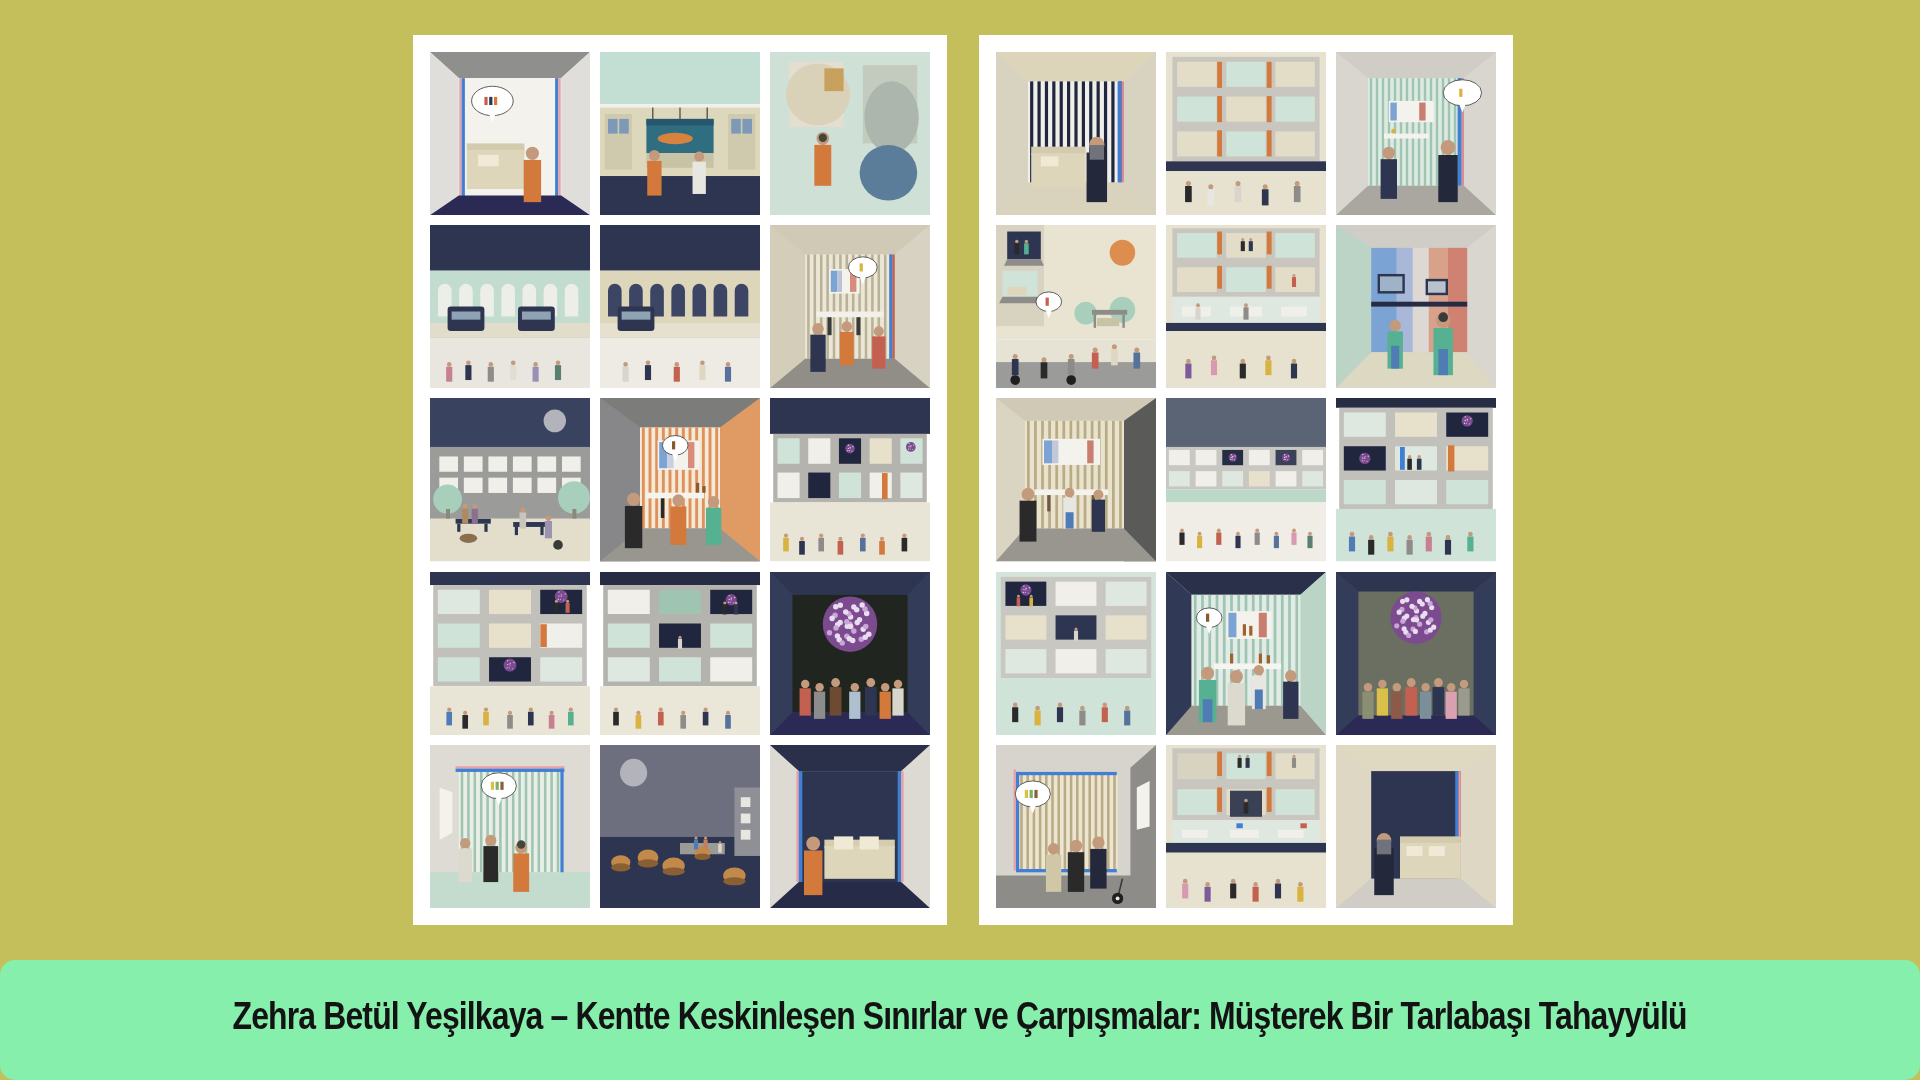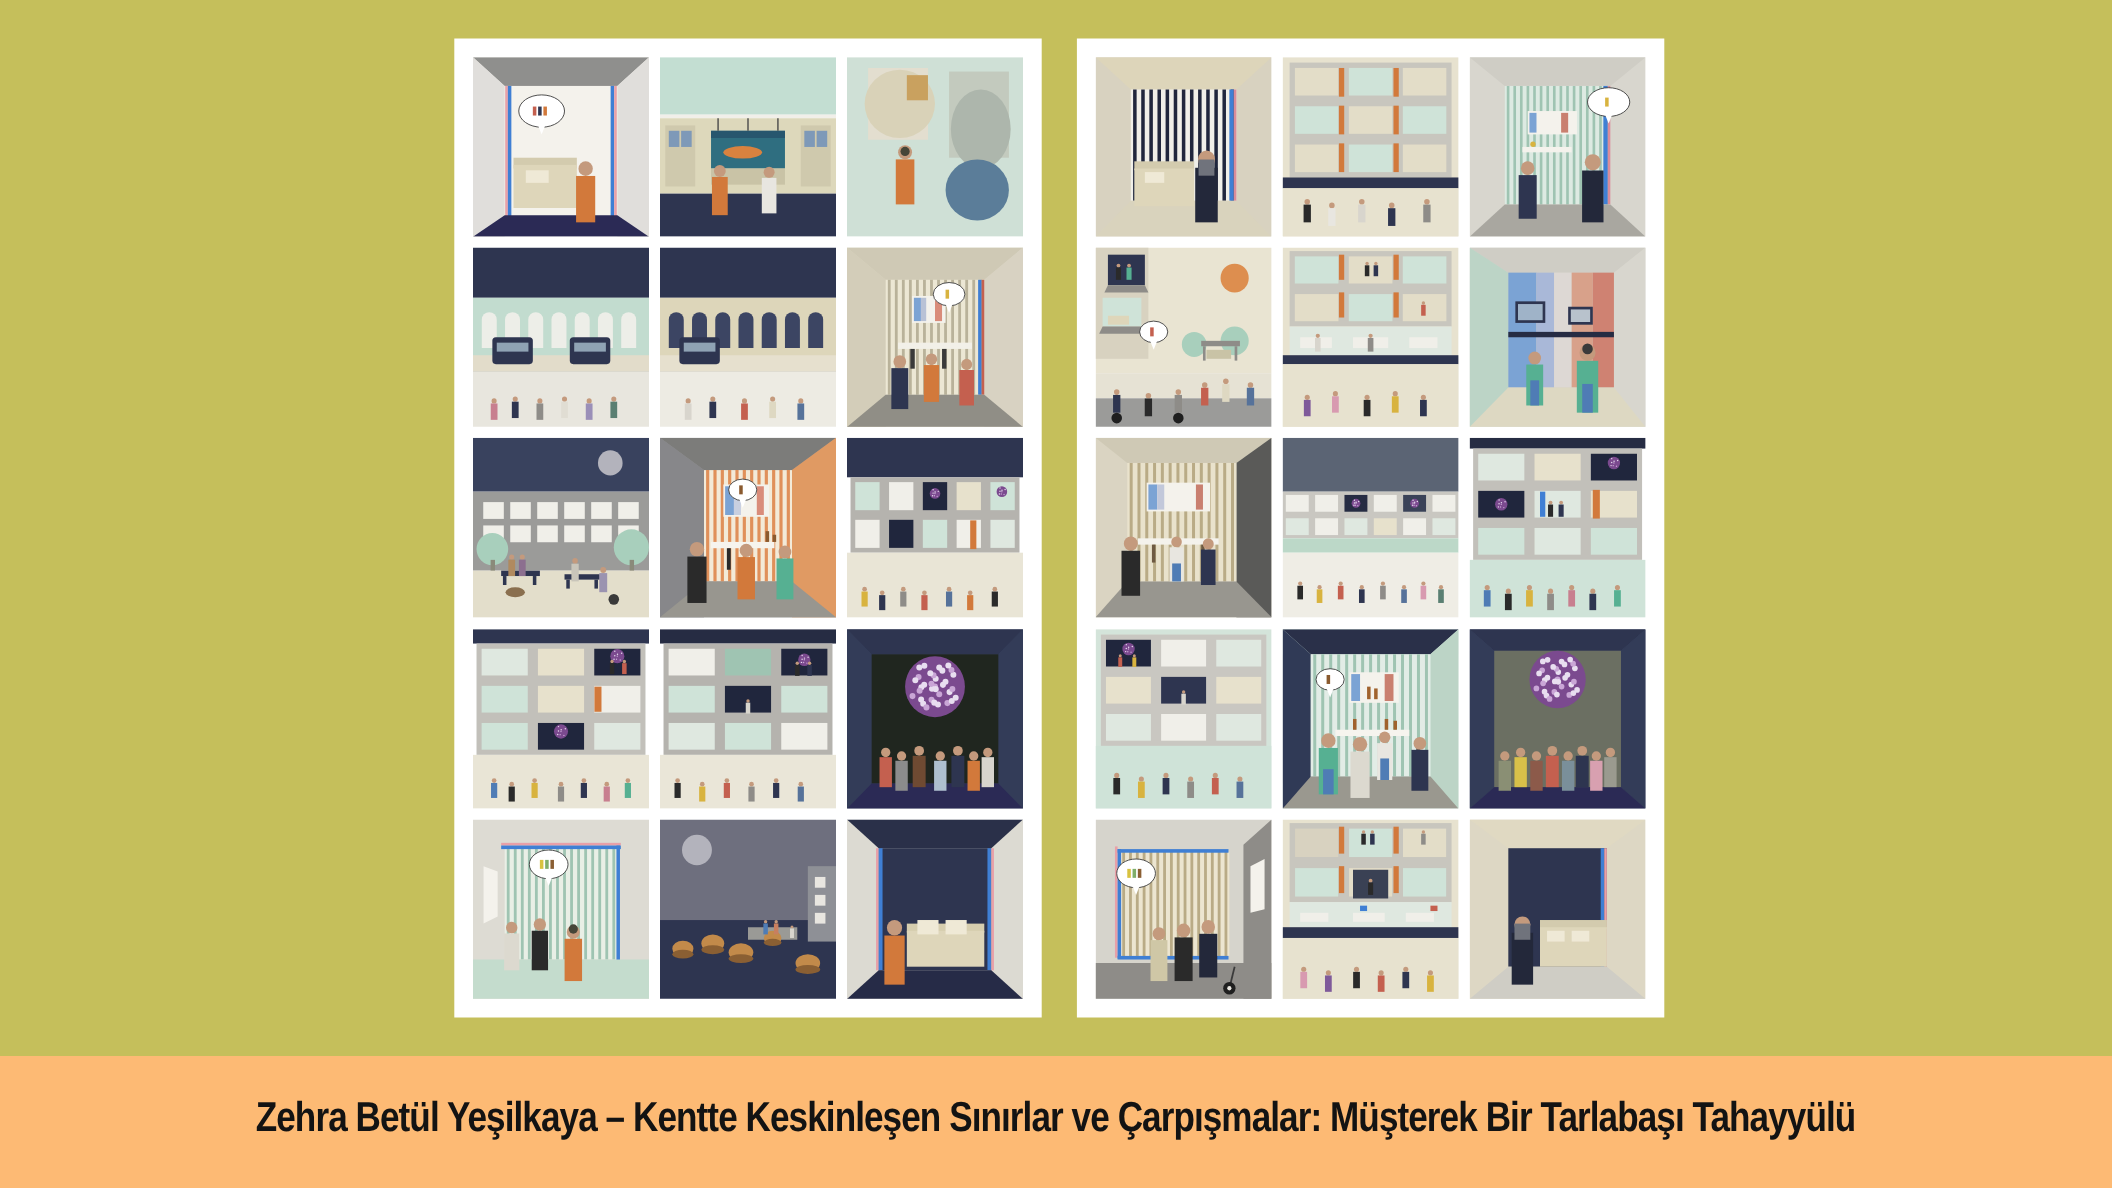--- a/index.html
+++ b/index.html
@@ -1109,16 +1109,16 @@
         <polygon points="22,82 78,82 100,100 0,100" fill="#cfcdc5"></polygon>
         <rect x="40" y="56" width="38" height="5" fill="#d3cbae" rx="0"></rect>
         <rect x="40" y="60" width="38" height="22" fill="#ded6ba" rx="0"></rect>
         <rect x="44" y="62" width="10" height="6" fill="#efe9d6" rx="0"></rect>
         <rect x="58" y="62" width="10" height="6" fill="#efe9d6" rx="0"></rect>
         <circle cx="30" cy="58.56" r="4.56" fill="#c49a7d"></circle>
         <rect x="23.92" y="63.12" width="12.16" height="28.880000000000003" fill="#23283a"></rect>
         <rect x="25.5" y="58" width="9" height="9" fill="#70737c" rx="0"></rect>
       </svg>
     </div>
-  <div class="caption-bar" id="caption-bar" style="background: #fdba74;">
+  <div class="caption-bar" id="caption-bar" style="background: #86efac; border-radius: 15px;">
     <span class="caption-text" id="caption-text" style="color: rgb(19, 19, 19);">Zehra Betül Yeşilkaya – Kentte Keskinleşen Sınırlar ve Çarpışmalar: Müşterek Bir Tarlabaşı Tahayyülü</span>
   </div>
 </div>
 
 </body></html>

